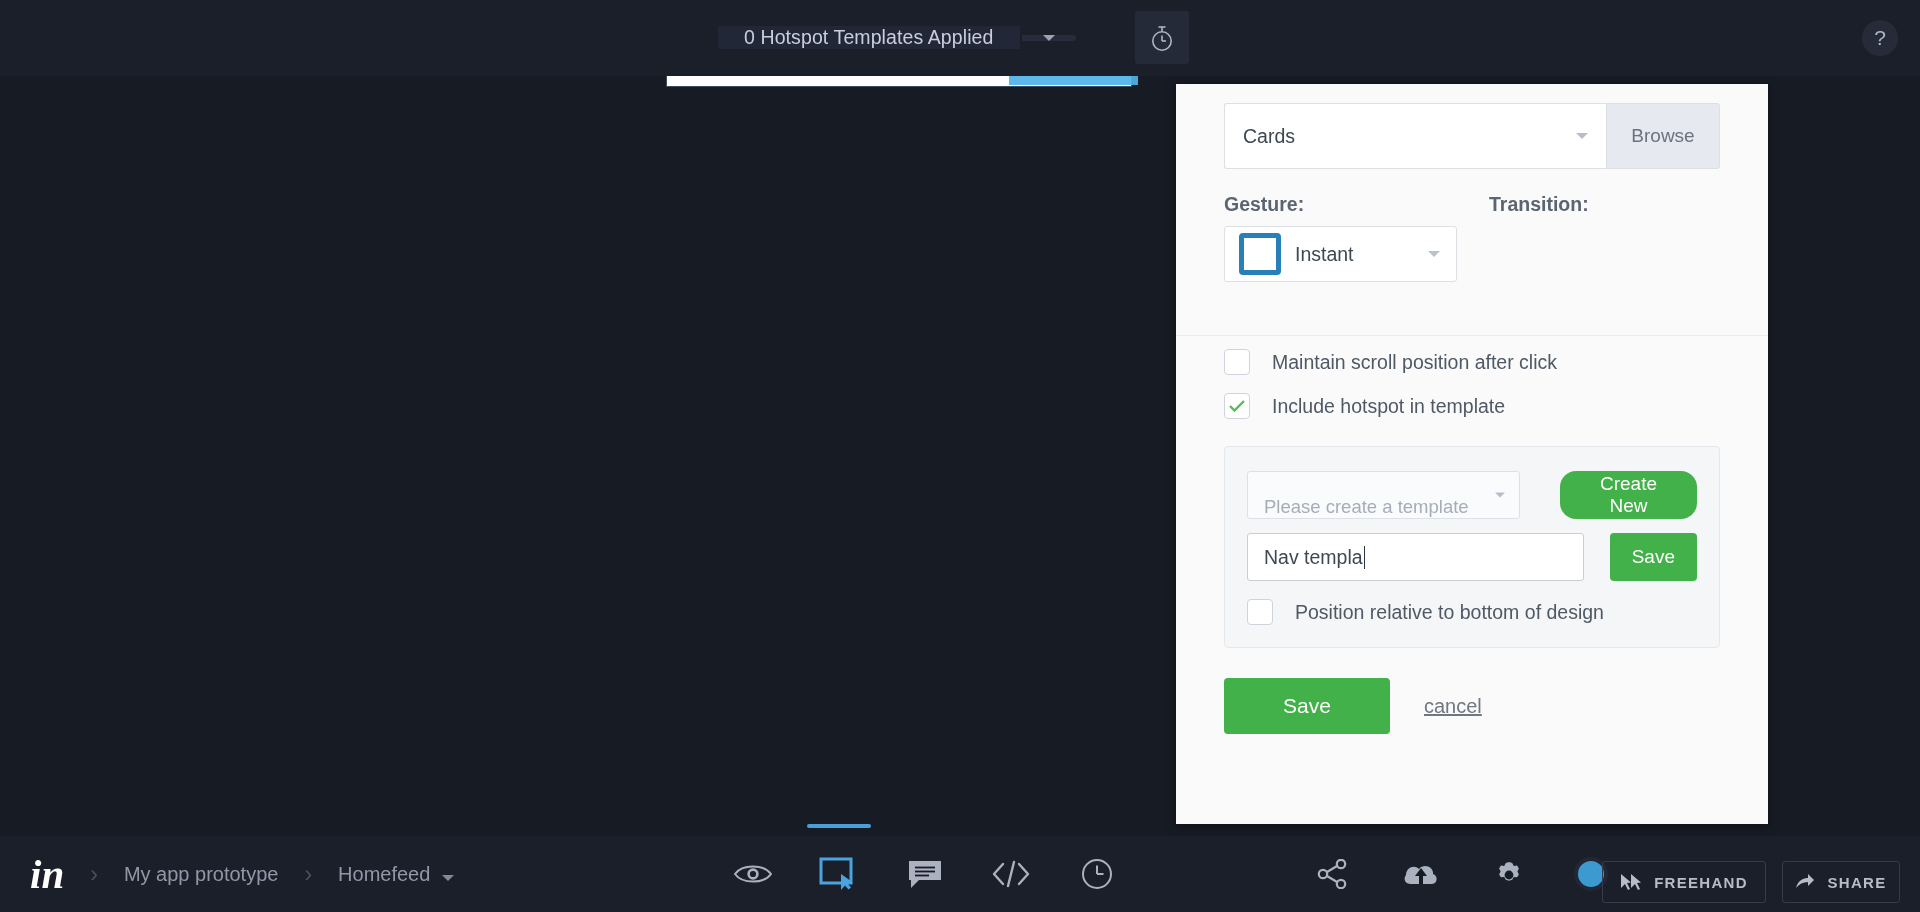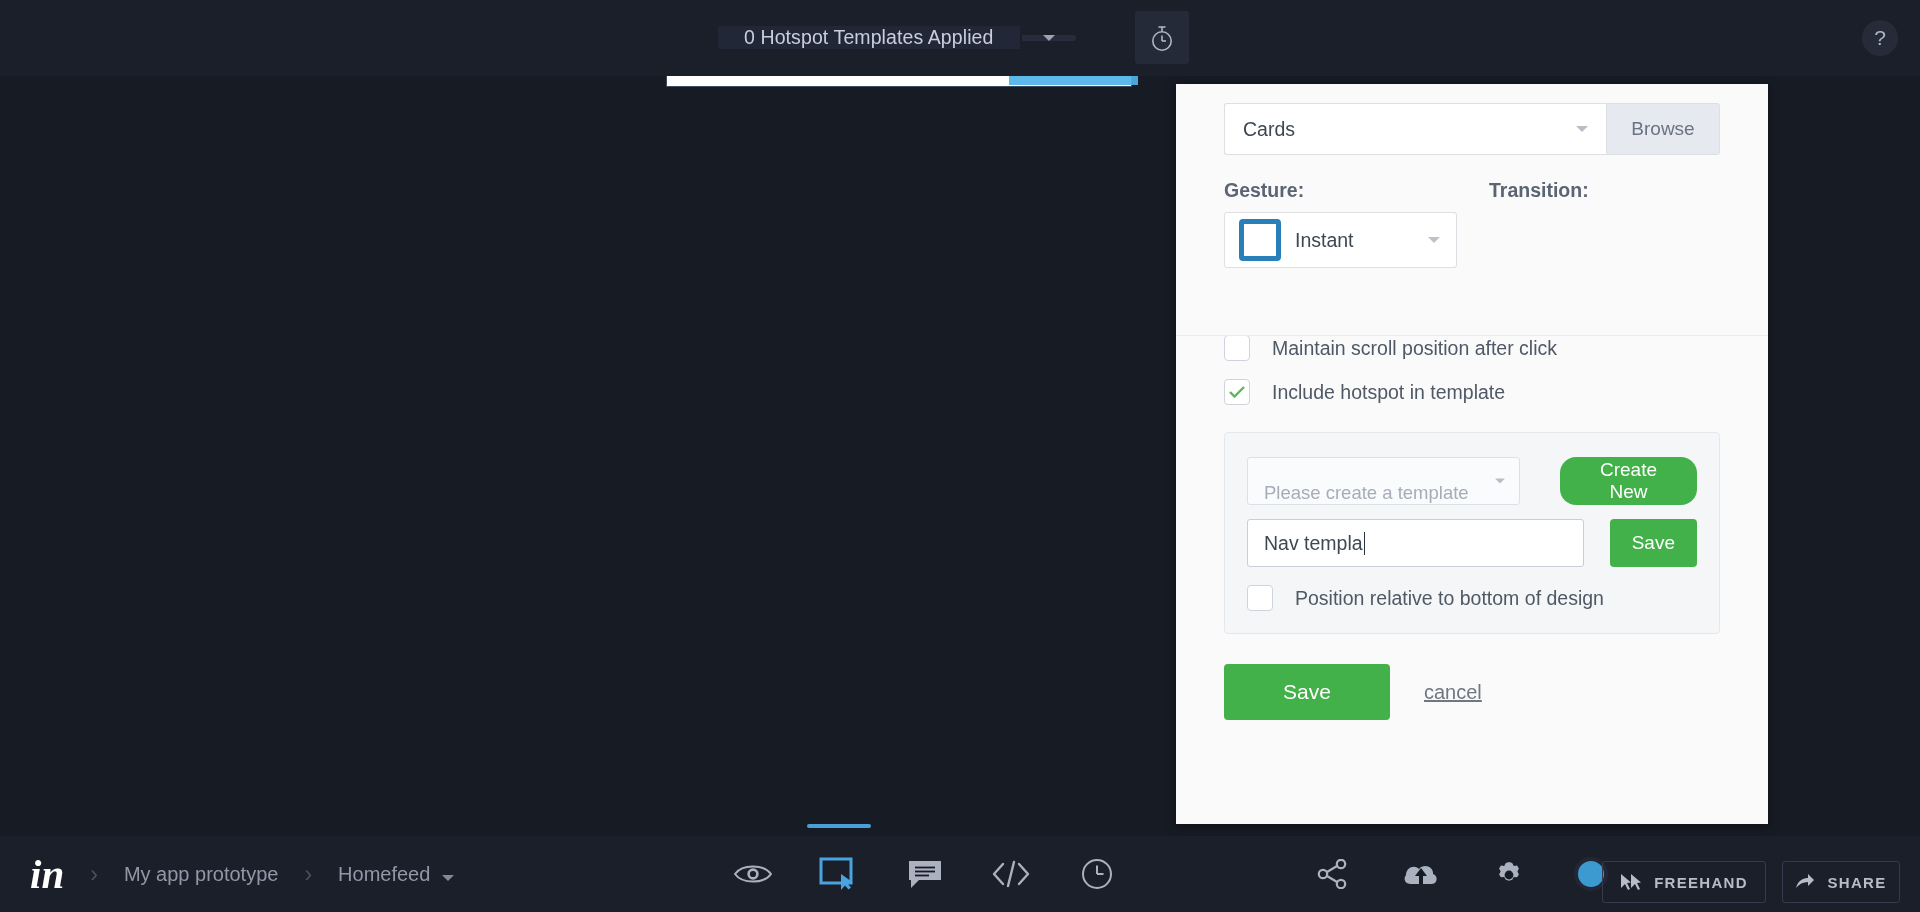--- a/index.html
+++ b/index.html
@@ -74,21 +74,21 @@
     position: absolute; left: 1176px; top: 84px;
     width: 592px; height: 740px;
     background: #fafafa;
     box-shadow: 0 2px 10px rgba(0,0,0,.45);
     z-index: 30;
   }
   .panel-inner { padding: 0 48px; }
 
   .row-source {
     display: flex; align-items: stretch; margin-top: 19px;
-    height: 52px;
+    height: 66px;
   }
   .src-select {
     flex: 1; background: #fff; border: 1px solid #dcdfe4;
     border-right: none; border-radius: 3px 0 0 3px;
     display: flex; align-items: center; padding: 0 18px;
     font-size: 19.5px; color: #3d4852; position: relative; cursor: pointer;
   }
   .src-select .sel-caret {
     position: absolute; right: 18px; top: 50%; transform: translateY(-50%);
     width: 0; height: 0; border-left: 6px solid transparent;

